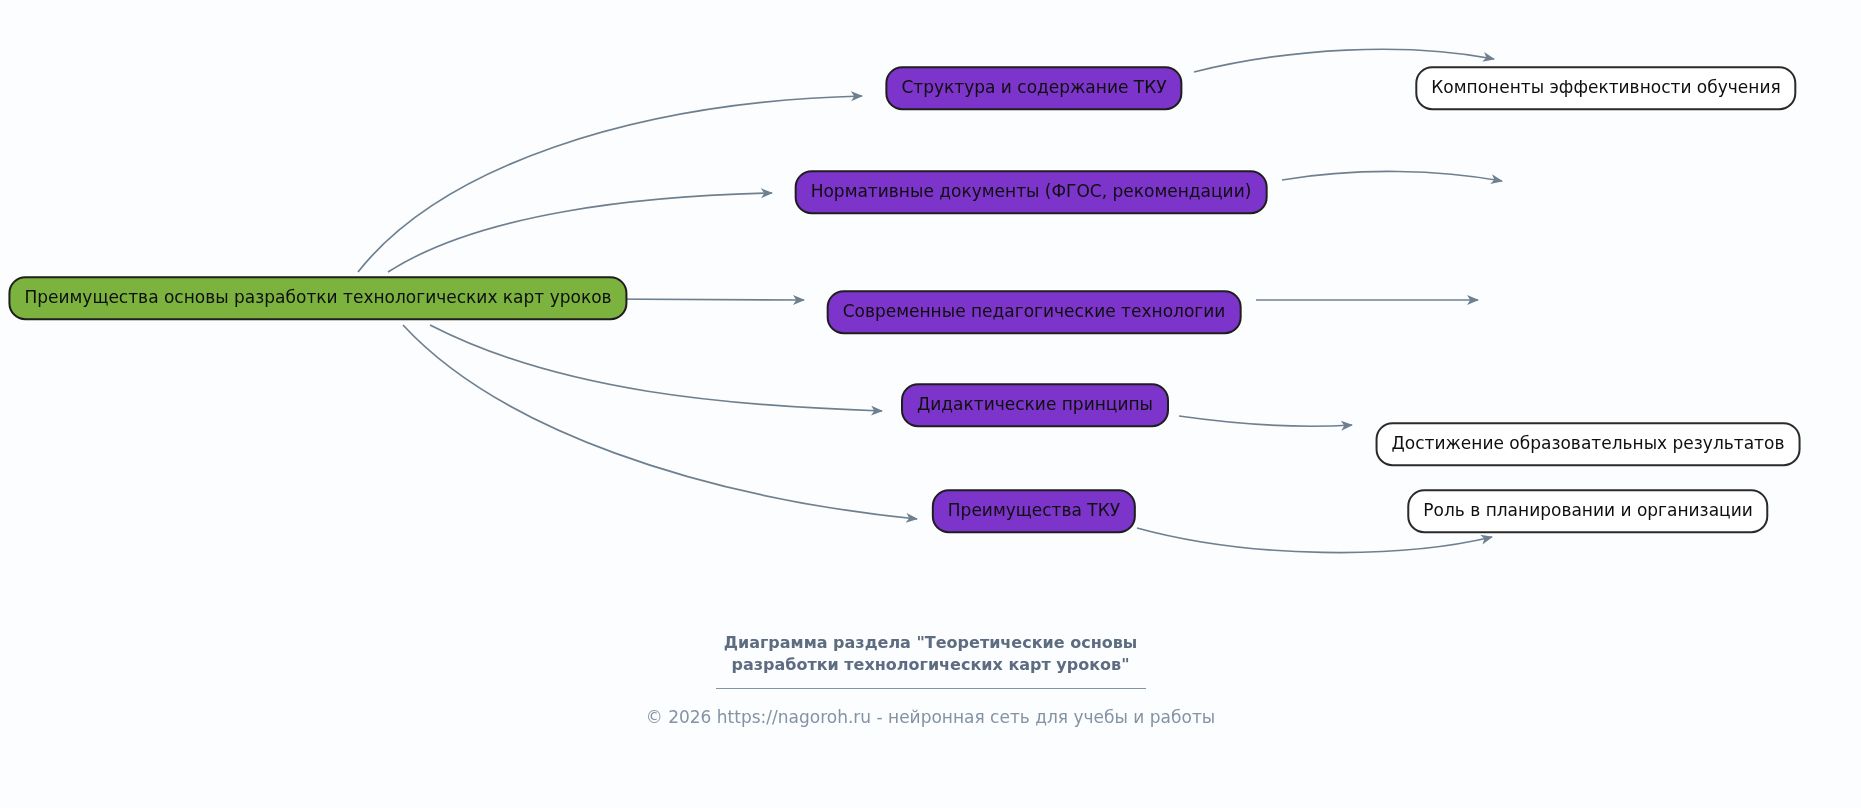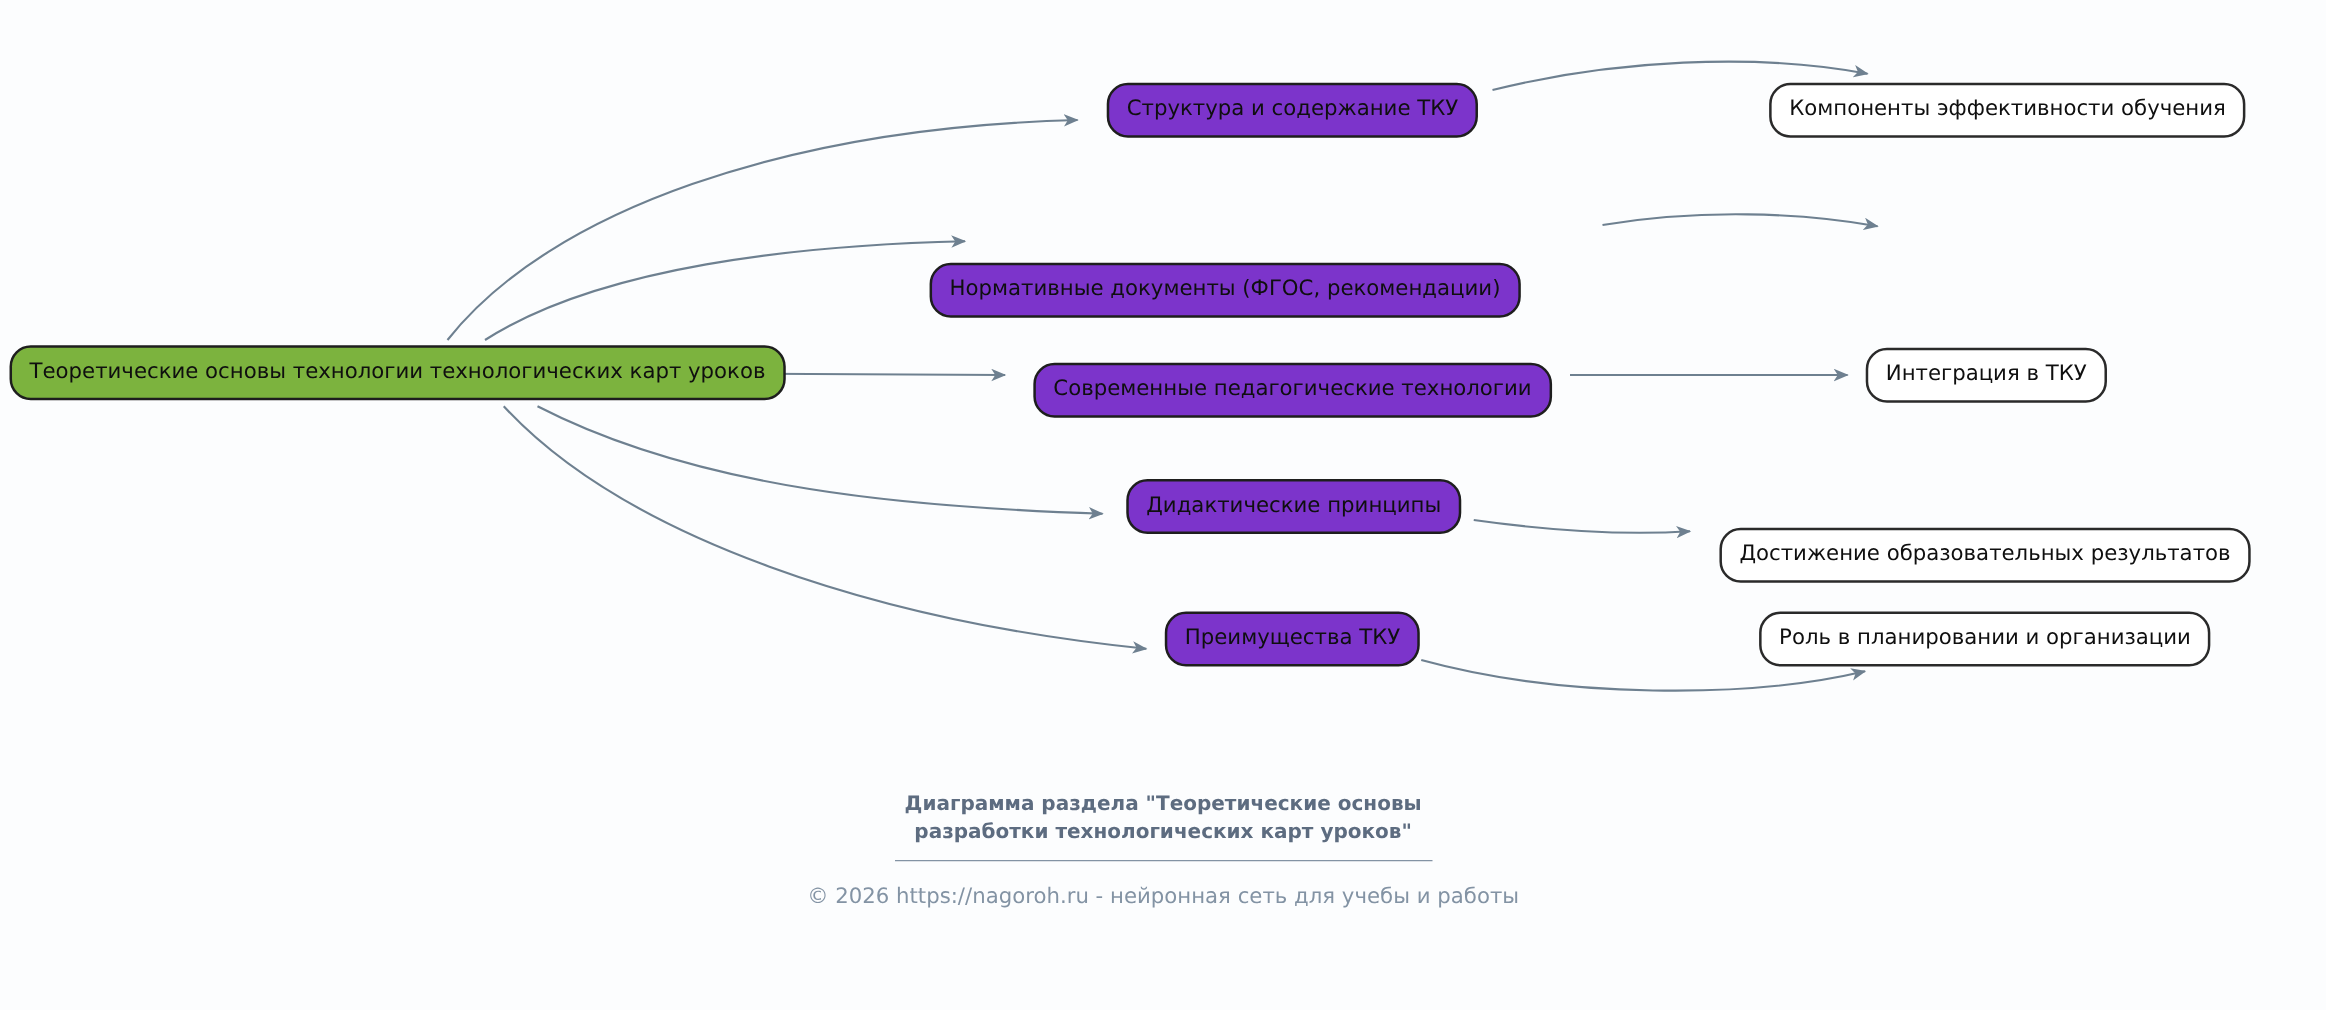--- a/index.html
+++ b/index.html
@@ -95,30 +95,29 @@
     <path class="edge" d="M 600 299 C 670 299, 740 300, 804 300" marker-end="url(#ah)"></path>
     <path class="edge" d="M 430 325 C 560 392, 730 406, 882 411" marker-end="url(#ah)"></path>
     <path class="edge" d="M 403 325 C 500 430, 700 497, 917 519" marker-end="url(#ah)"></path>
     <path class="edge" d="M 1194 72 C 1290 48, 1405 42, 1494 59" marker-end="url(#ah)"></path>
     <path class="edge" d="M 1282 180 C 1360 167, 1440 170, 1502 181" marker-end="url(#ah)"></path>
     <path class="edge" d="M 1256 300 C 1330 300, 1400 300, 1478 300" marker-end="url(#ah)"></path>
     <path class="edge" d="M 1179 416 C 1250 426, 1305 428, 1352 425" marker-end="url(#ah)"></path>
     <path class="edge" d="M 1137 528 C 1250 559, 1400 559, 1492 537" marker-end="url(#ah)"></path>
   </svg>
 
-  <div class="node root" style="left:318px;top:298px;">Теоретические основы технологии технологических карт уроков</div>
+  <div class="node root" style="left:318px;top:298px;">Преимущества основы разработки технологических карт уроков</div>
 
   <div class="node branch" style="left:1034px;top:88px;">Структура и содержание ТКУ</div>
-  <div class="node branch" style="left:980px;top:192px;margin-top:40px;">Нормативные документы (ФГОС, рекомендации)</div>
+  <div class="node branch" style="left:1031px;top:192px;">Нормативные документы (ФГОС, рекомендации)</div>
   <div class="node branch" style="left:1034px;top:312px;">Современные педагогические технологии</div>
   <div class="node branch" style="left:1035px;top:405px;">Дидактические принципы</div>
   <div class="node branch" style="left:1034px;top:511px;">Преимущества ТКУ</div>
 
   <div class="node leaf" style="left:1586px;top:88px;margin-left:20px;">Компоненты эффективности обучения</div>
-  <div class="node leaf" style="left:1589px;top:300px;">Интеграция в ТКУ</div>
   <div class="node leaf" style="left:1588px;top:404px;margin-top:40px;">Достижение образовательных результатов</div>
   <div class="node leaf" style="left:1588px;top:511px;">Роль в планировании и организации</div>
 
   <div class="caption">
     <div class="title">Диаграмма раздела "Теоретические основы</div>
     <div class="title">разработки технологических карт уроков"</div>
     <div class="divider"></div>
     <div class="copyright">© 2026 https://nagoroh.ru - нейронная сеть для учебы и работы</div>
   </div>
 

